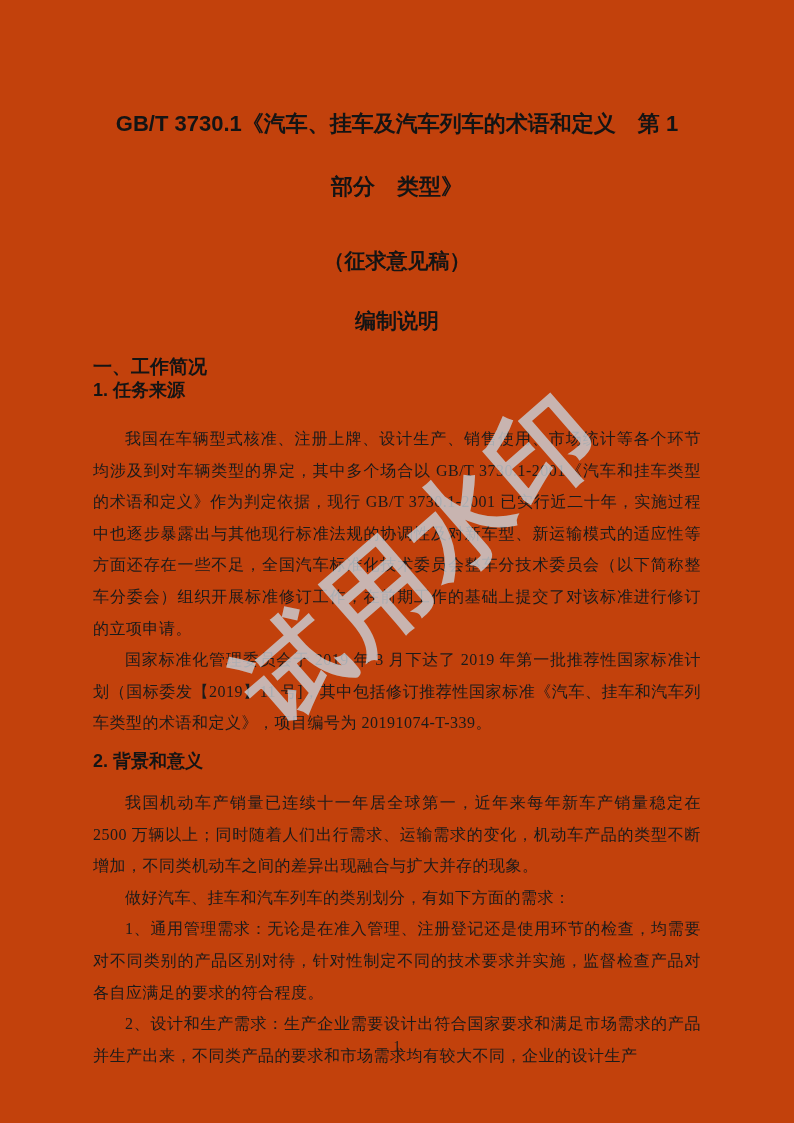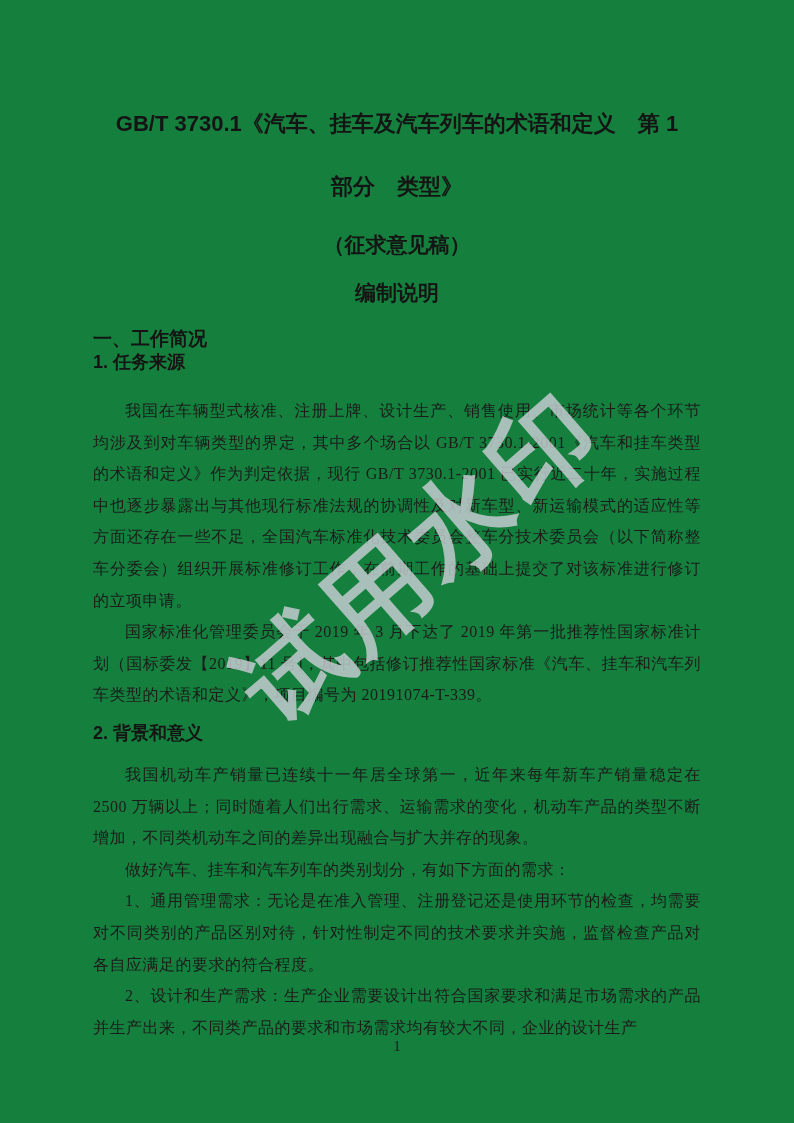--- a/index.html
+++ b/index.html
@@ -11,50 +11,50 @@
     height: 1123px;
     background: #ffffff;
     position: relative;
     overflow: hidden;
     color: #1b1b1b;
     font-family: "Liberation Serif", "DejaVu Serif", serif;
   }
   .page {
     position: absolute;
     inset: 0;
-    background: #15803d;
+    background: #c2410c;
   }
   .content {
     position: absolute;
     left: 93px;
     top: 110px;
     width: 608px;
   }
   .title-line {
     text-align: center;
     font-family: "Liberation Sans", "DejaVu Sans", sans-serif;
     font-weight: bold;
     font-size: 22px;
     line-height: 28px;
     color: #141414;
   }
   .title-line.second {
     margin-top: 35px;
   }
   .draft-label {
-    margin-top: 30px;
+    margin-top: 46px;
     text-align: center;
     font-family: "Liberation Sans", "DejaVu Sans", sans-serif;
     font-weight: bold;
     font-size: 21px;
     line-height: 28px;
     color: #141414;
   }
   .doc-type {
-    margin-top: 20px;
+    margin-top: 32px;
     text-align: center;
     font-family: "Liberation Sans", "DejaVu Sans", sans-serif;
     font-weight: bold;
     font-size: 21px;
     line-height: 28px;
     color: #141414;
   }
   .h-level1 {
     margin-top: 20px;
     font-family: "Liberation Sans", "DejaVu Sans", sans-serif;

